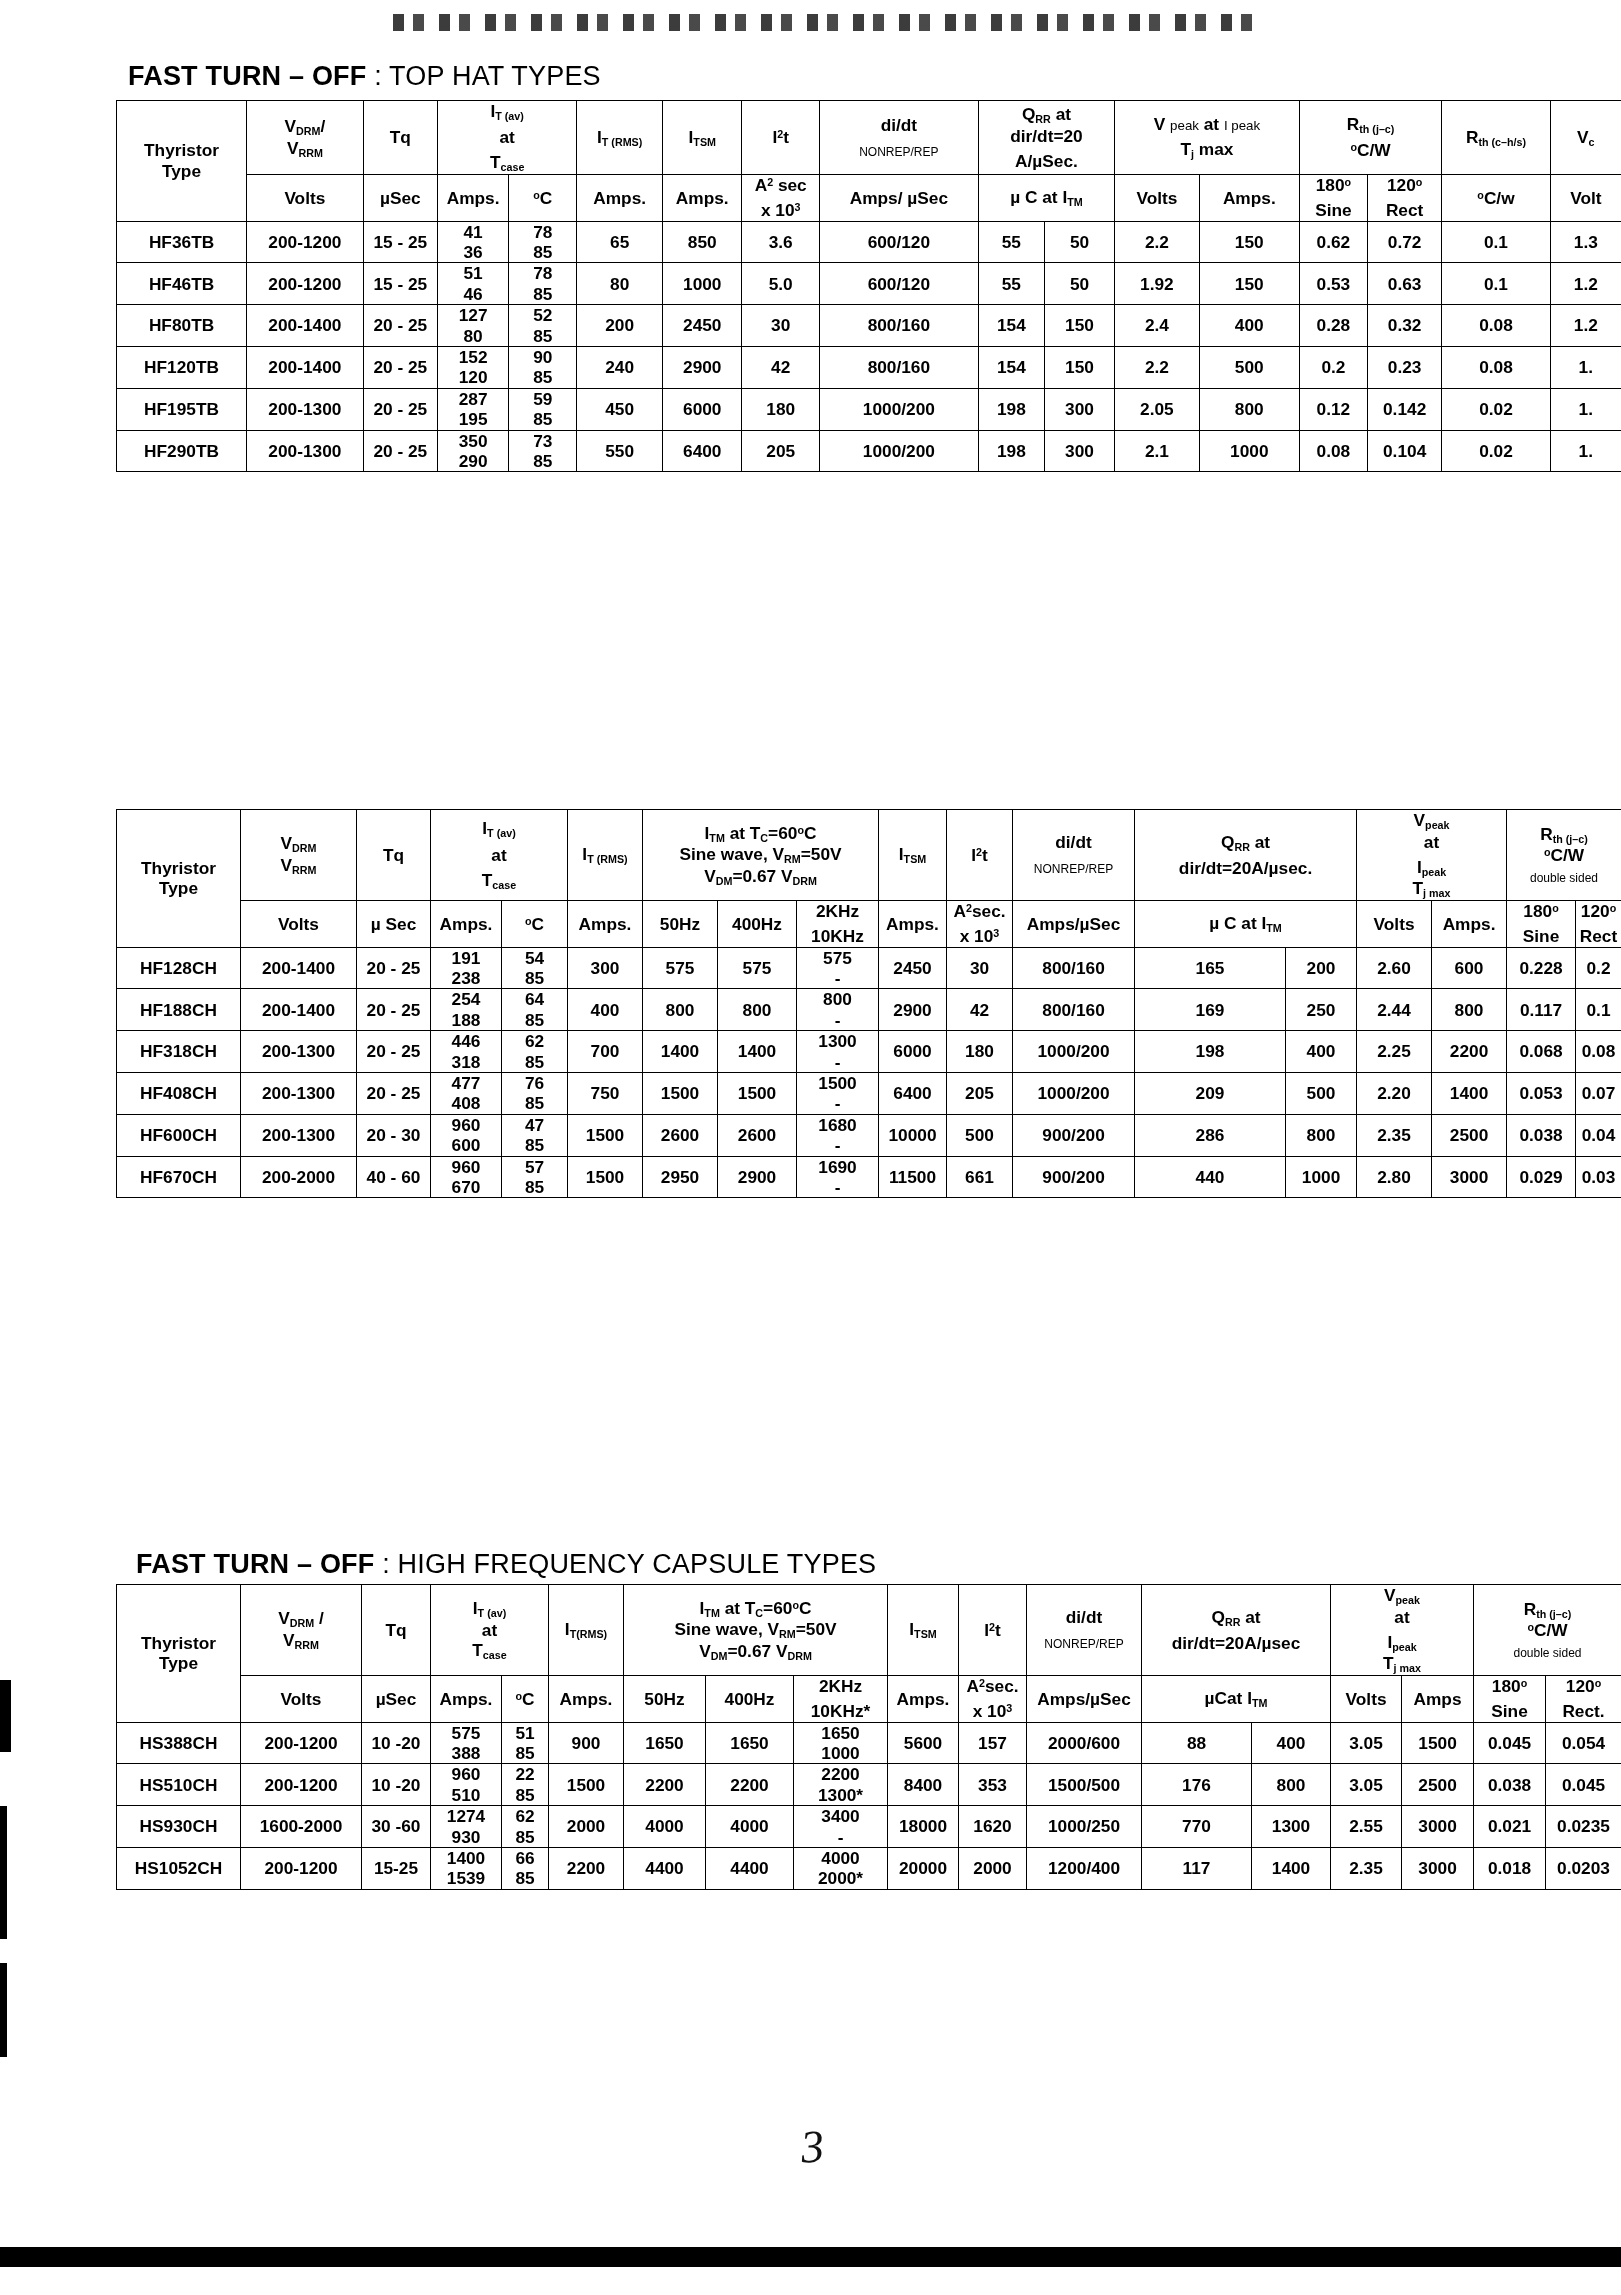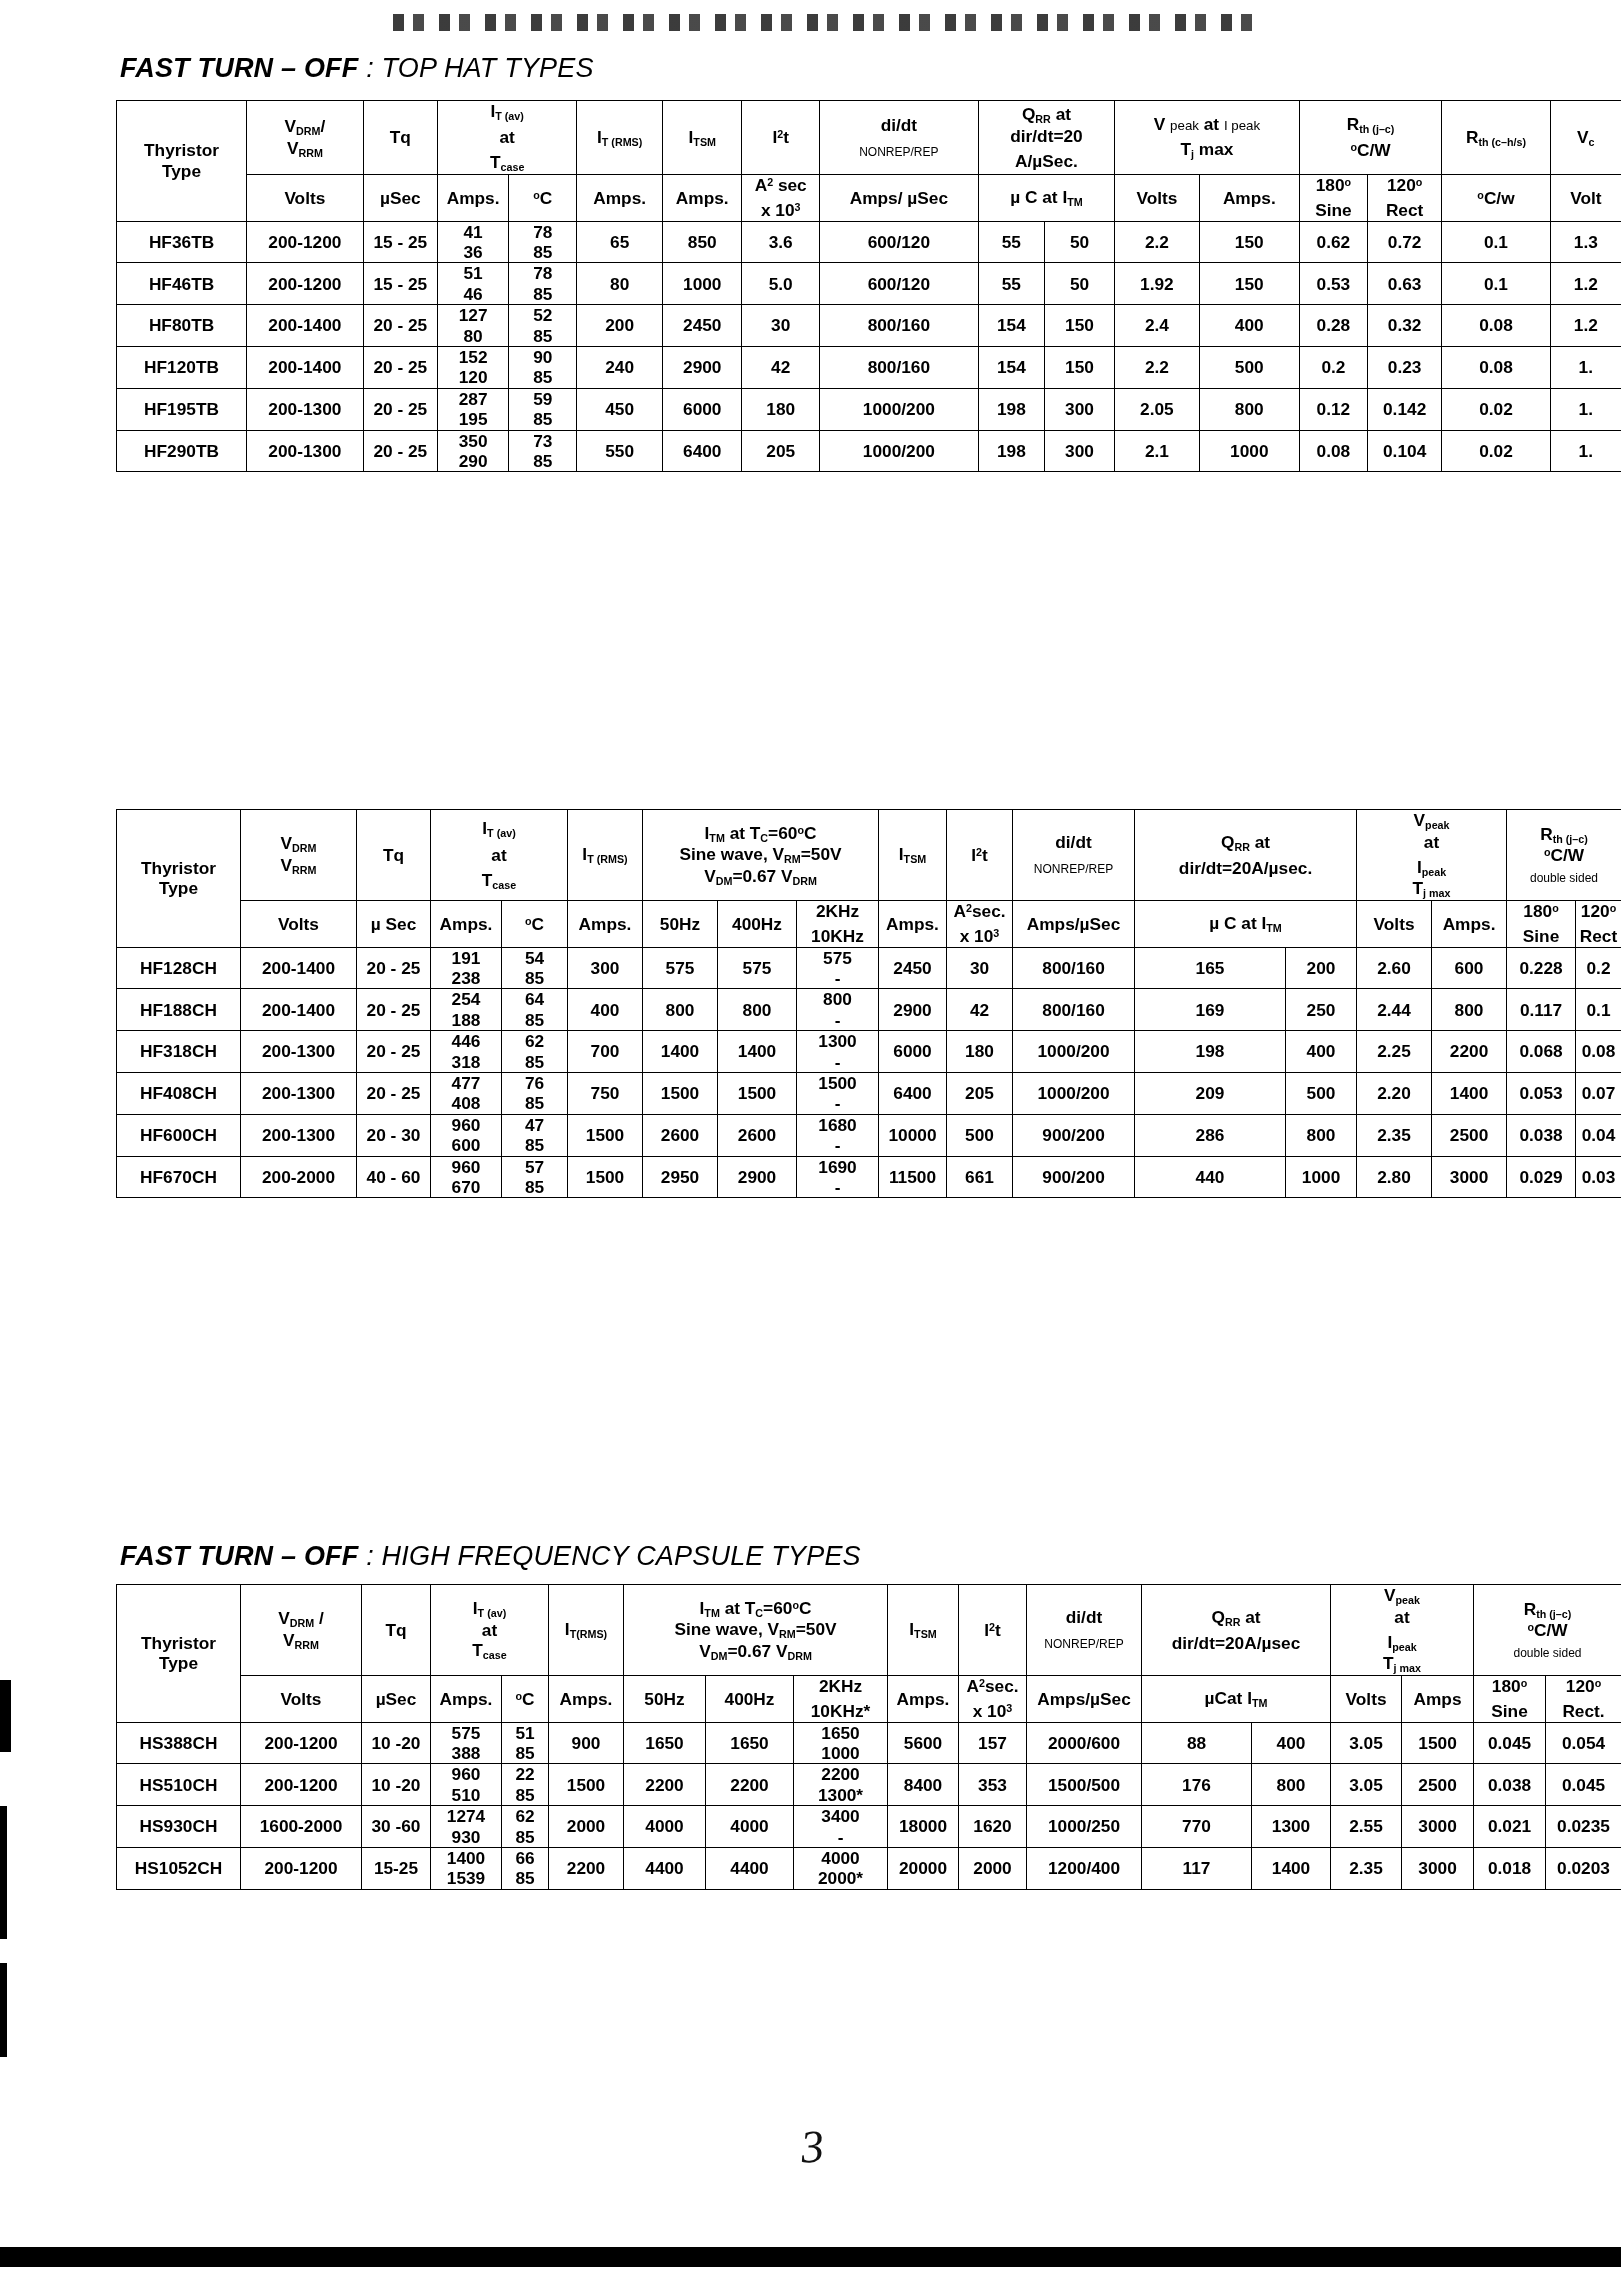--- a/index.html
+++ b/index.html
@@ -14,22 +14,22 @@
   .scan-top-noise{position:absolute;top:14px;left:393px;width:864px;height:17.3px;
      background:repeating-linear-gradient(90deg,#111 0 11px,#fff 11px 20.4px,#222 20.4px 31px,#fff 31px 46px);
      opacity:.82;}
   .scan-bottom-bar{position:absolute;left:0;bottom:28px;width:1622px;height:20.4px;background:#000;}
   .scan-left-mark-a{position:absolute;left:0;top:1680px;width:11px;height:72px;background:#000;}
   .scan-left-mark-b{position:absolute;left:0;top:1806px;width:7px;height:133px;background:#000;}
   .scan-left-mark-c{position:absolute;left:0;top:1963px;width:7px;height:94px;background:#000;}
   .page-number{position:absolute;left:801px;top:2120px;font-family:"Liberation Serif", serif;
      font-size:46px;font-style:italic;color:#111;transform:rotate(-4deg);}
 
-  h2.sect{position:absolute;margin:4px;font-weight:bold;font-size:27px;letter-spacing:0.2px;
-     white-space:nowrap;font-family:"Liberation Sans", sans-serif;font-style:italic;}
+  h2.sect{position:absolute;margin:12px;font-weight:bold;font-size:27px;letter-spacing:0.2px;
+     white-space:nowrap;font-family:"Liberation Sans", sans-serif;}
   h2.sect .bold{font-weight:bold;}
   h2.sect .light{font-weight:normal;}
 
   table.dt{position:absolute;border-collapse:collapse;table-layout:fixed;
      font-size:16.5px;background:#fff;}
   table.dt td,table.dt th{border:1.3px solid #000;padding:0;margin:0;
      text-align:center;vertical-align:middle;font-weight:bold;font-size:17.3px;
      line-height:1.18;}
   td.unit,th.unit{font-weight:normal;font-size:16.5px;}
   .hdr{font-weight:normal;font-size:19px;}
@@ -490,21 +490,21 @@
       <td>440</td>
       <td>1000</td>
       <td>2.80</td>
       <td>3000</td>
       <td>0.029</td>
       <td>0.03</td>
     </tr>
   </tbody>
     </table>
 
-  <h2 class="sect" style="left:116px;top:1537px;">
+  <h2 class="sect" style="left:124px;top:1537px;">
     <span class="bold">FAST TURN – OFF</span><span class="light"> : HIGH FREQUENCY CAPSULE TYPES</span>
   </h2>
 
   <table class="dt" id="t3" style="left:116px;top:1584px;width:1506px;">
     <colgroup>
       <col style="width:124px">
         <col style="width:121px">
         <col style="width:69px">
       <col style="width:71px">
         <col style="width:47px">

